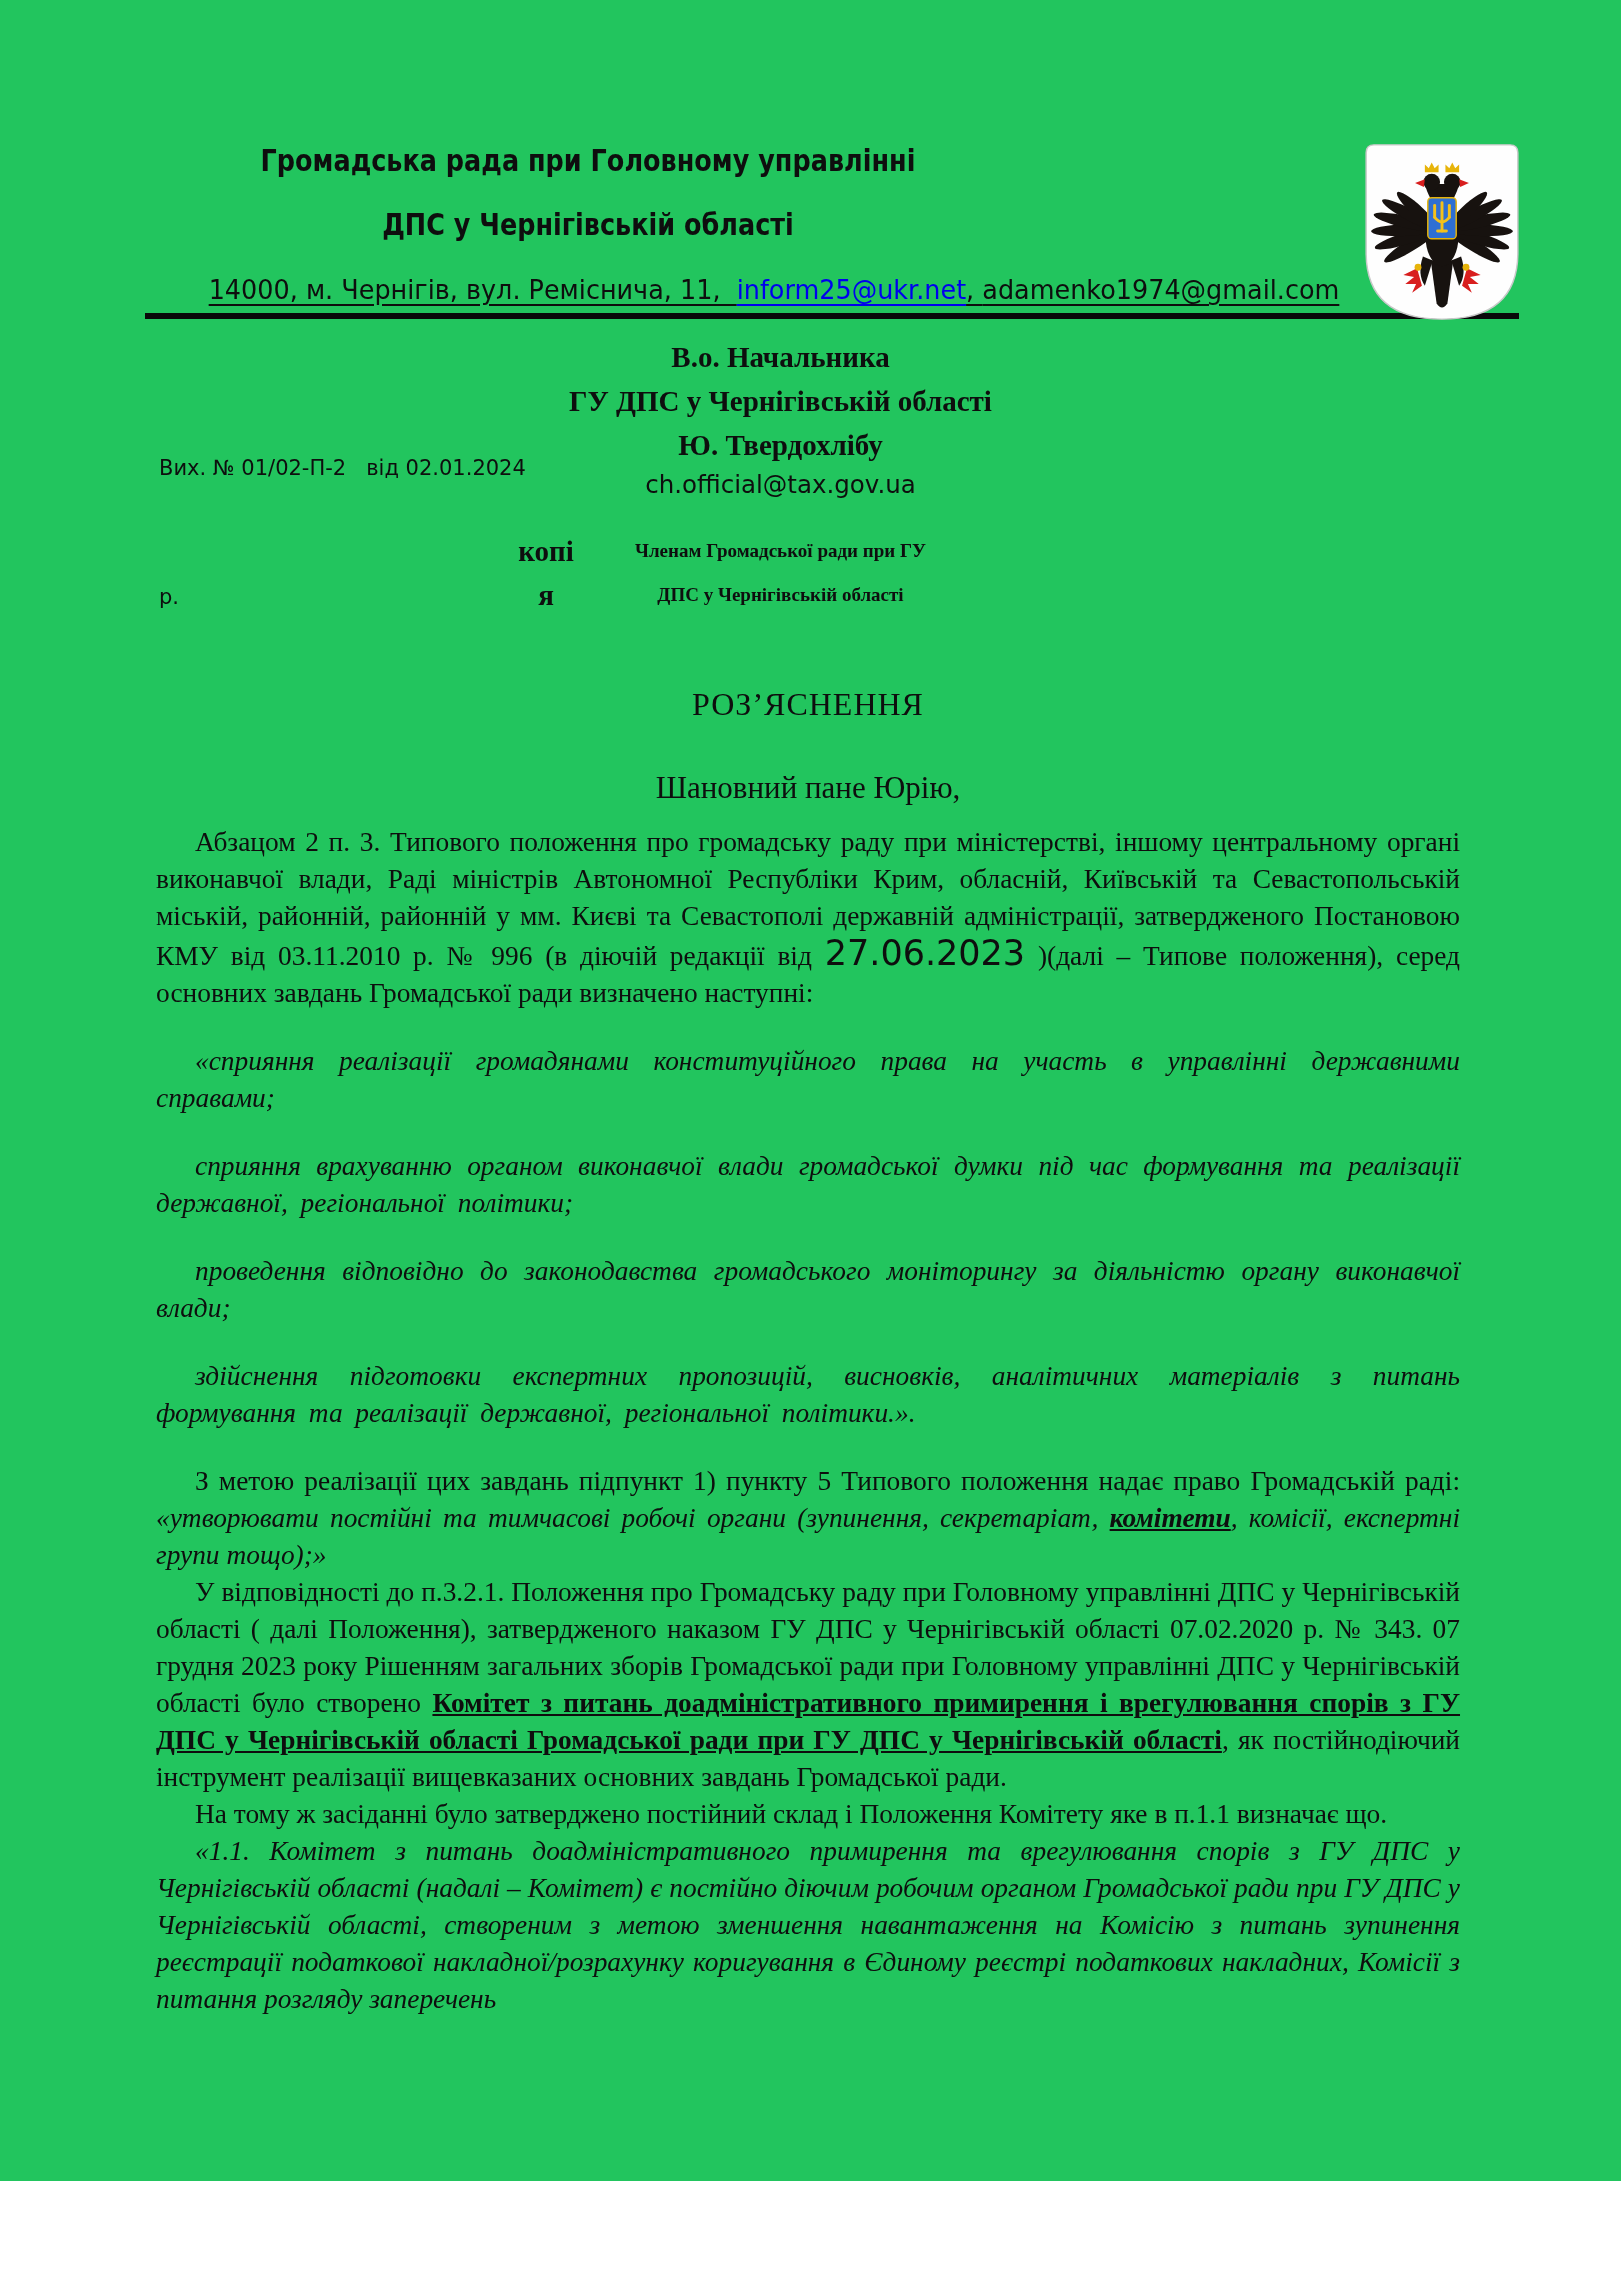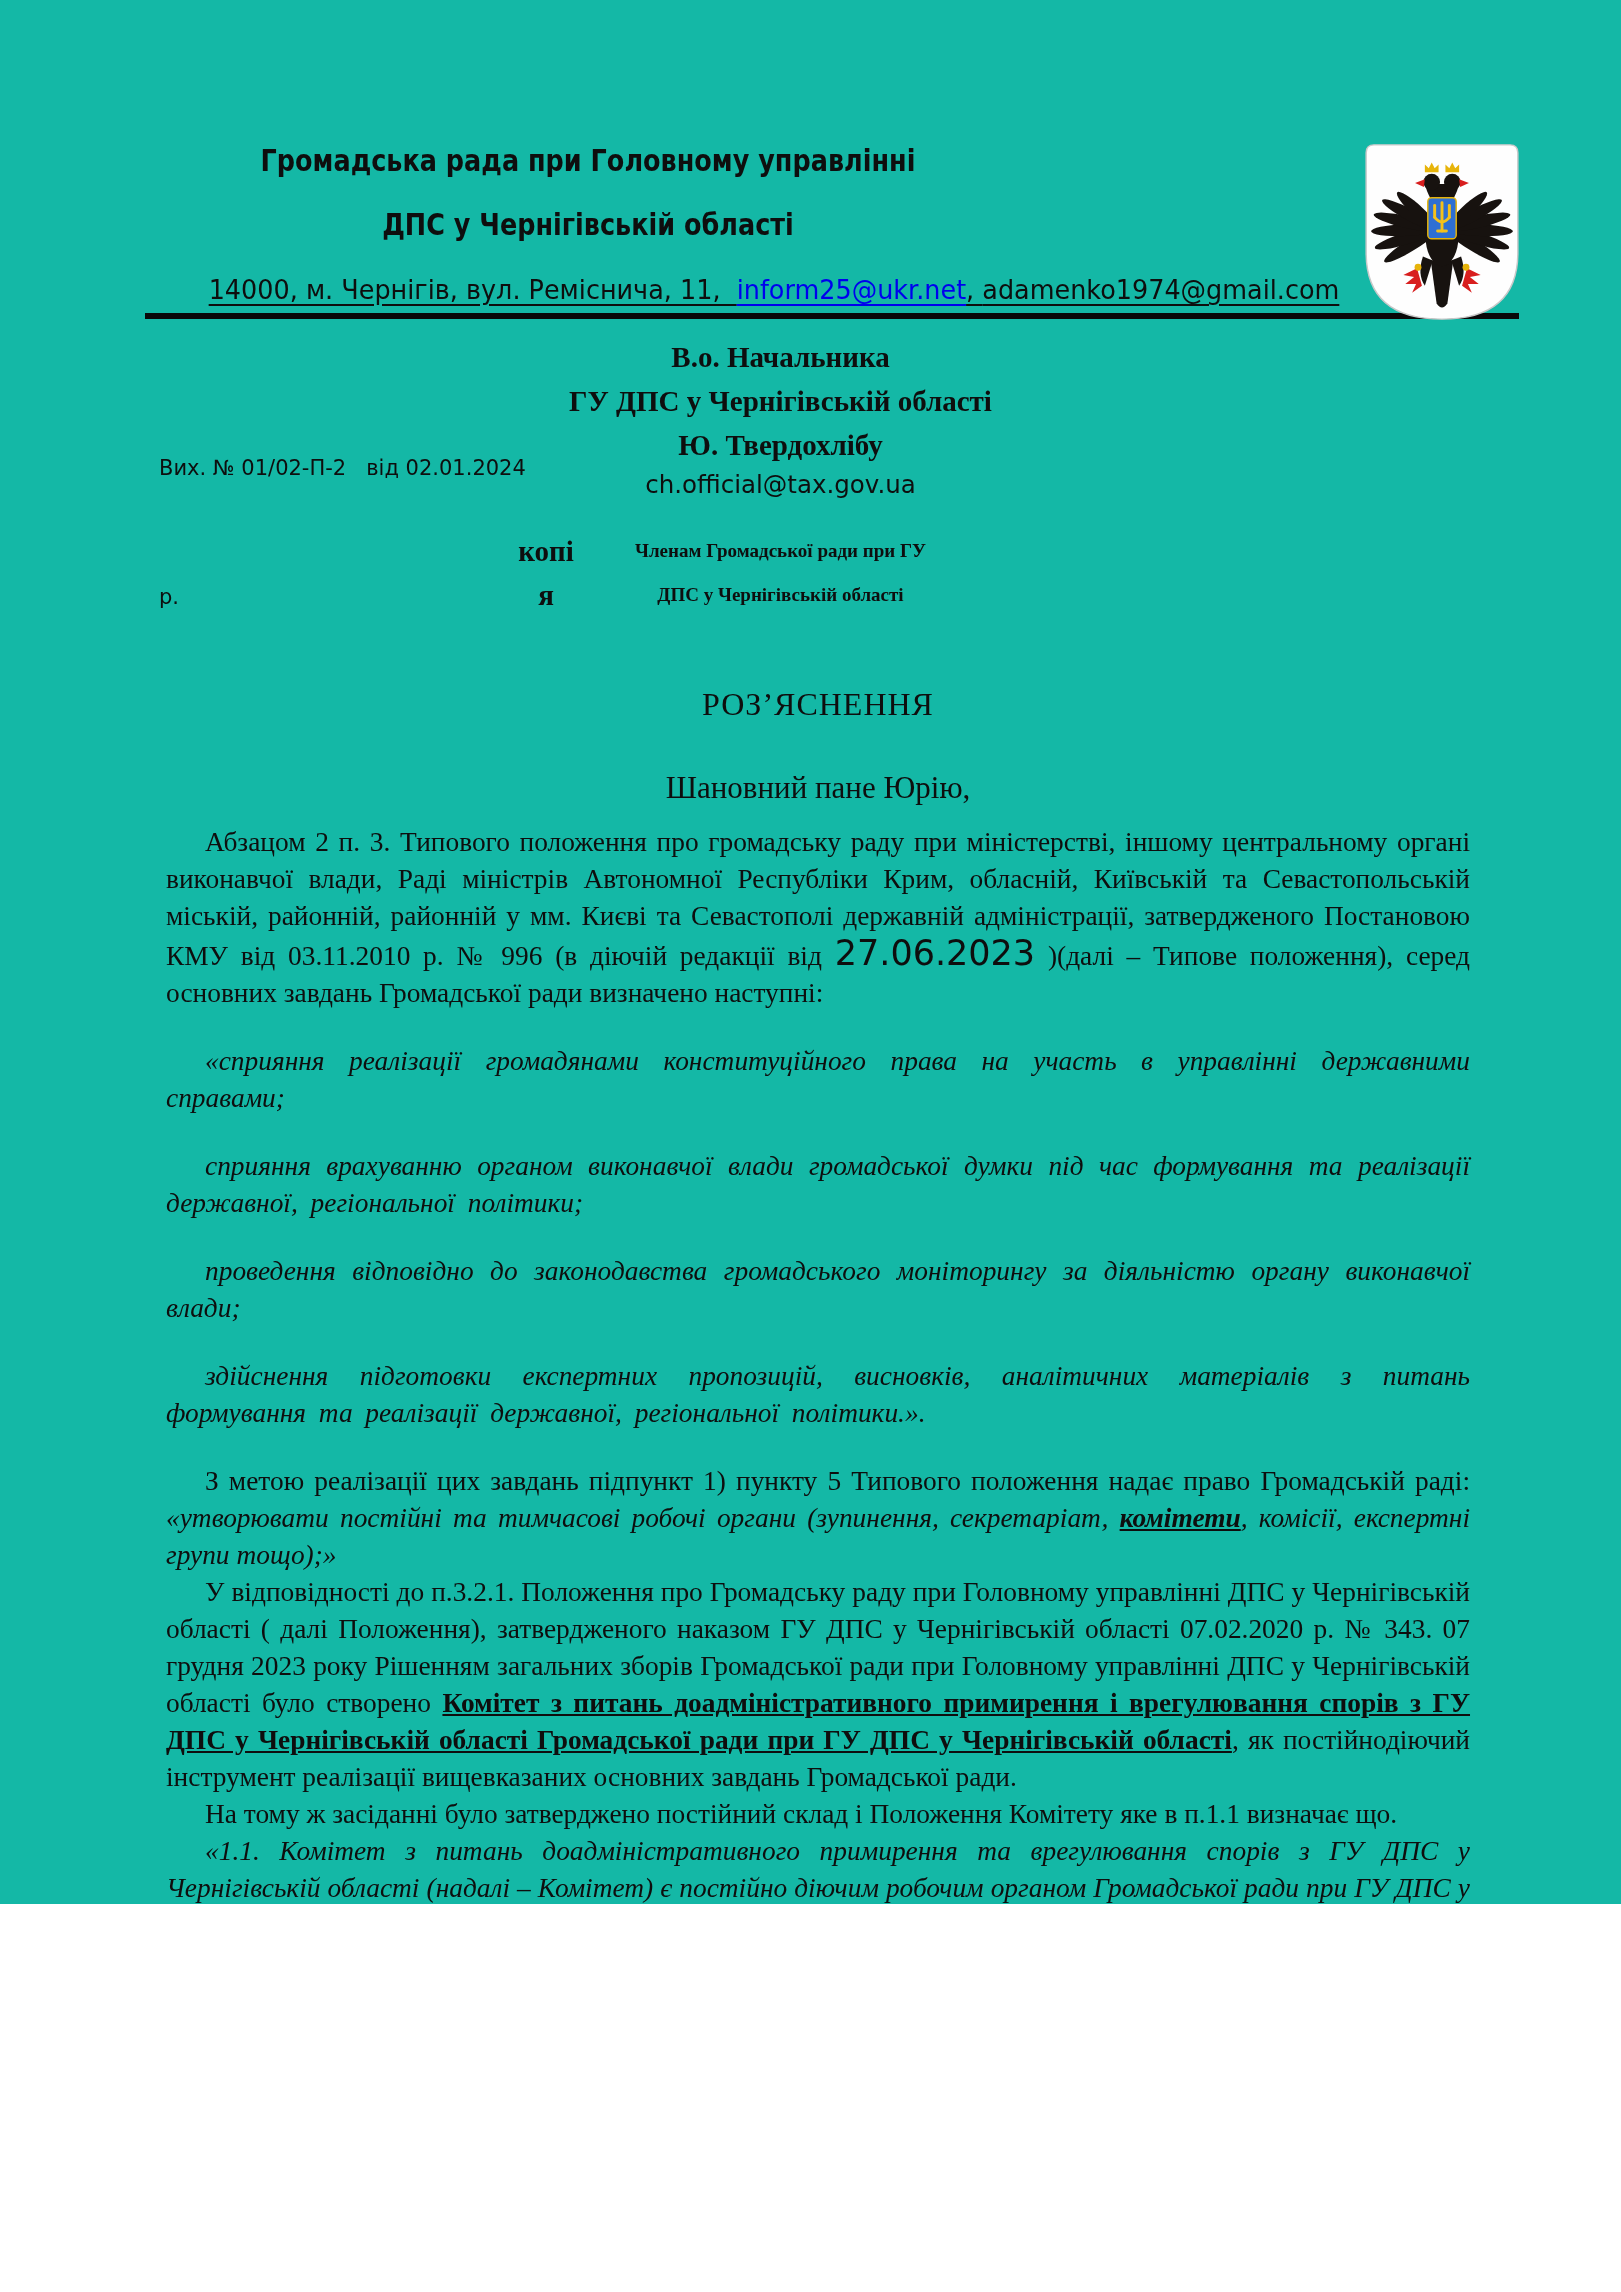--- a/index.html
+++ b/index.html
@@ -1,16 +1,16 @@
 <!DOCTYPE html>
 <html><head>
 <meta charset="utf-8">
 <style>
   html,body{margin:0;padding:0;background:#ffffff;}
-  .page{position:relative;width:1621px;height:1904px;background:#14b8a6;overflow:hidden;
+  .page{position:relative;width:1621px;height:2181px;background:#22c55e;overflow:hidden;
         font-family:"Liberation Serif",serif;color:#0e0e0e;}
 
   
   .org{position:absolute;left:147px;top:143px;width:882px;text-align:center;
        font-family:"DejaVu Sans",sans-serif;font-weight:bold;font-size:30px;line-height:35px;}
   .org .line{transform:scaleX(.85);transform-origin:50% 50%;white-space:nowrap;}
   .org .l2{margin-top:29px;}
   .address{position:absolute;left:127px;top:274px;width:1294px;text-align:center;z-index:4;
        font-family:"DejaVu Sans",sans-serif;font-size:27.4px;white-space:nowrap;
        transform:scaleX(.93);transform-origin:50% 50%;}
@@ -24,21 +24,21 @@
        font-size:21px;line-height:43px;white-space:pre;}
   .addressee{position:absolute;left:559px;top:335px;width:443px;text-align:center;
        font-weight:bold;font-size:29px;line-height:44px;}
   .addressee .mail{font-family:"DejaVu Sans",sans-serif;font-weight:normal;font-size:24.5px;line-height:35px;}
   .copy-label{position:absolute;left:502px;top:529px;width:88px;text-align:center;
        font-weight:bold;font-size:29px;line-height:44px;}
   .copy-recipient{position:absolute;left:559px;top:529px;width:443px;text-align:center;
        font-weight:bold;font-size:19px;line-height:44px;}
 
   
-  .content{position:absolute;left:166px;top:686px;width:1304px;font-size:27.4px;line-height:37px;}
+  .content{position:absolute;left:156px;top:686px;width:1304px;font-size:27.4px;line-height:37px;}
   .title{margin:0;text-align:center;font-size:32px;font-weight:normal;letter-spacing:1px;}
   .salutation{margin:46px 0 0;text-align:center;font-size:31px;}
   .para{margin:0;text-indent:39px;text-align:justify;}
   .p1{margin-top:17.6px;}
   .bigdate{font-family:"DejaVu Sans",sans-serif;font-size:35px;}
   .bq{margin:31px 0;text-indent:39px;text-align:justify;font-style:italic;word-spacing:5.9px;}
   .italic{font-style:italic;}
   b,.bold{font-weight:bold;text-decoration:underline;}
 </style>
 </head>

